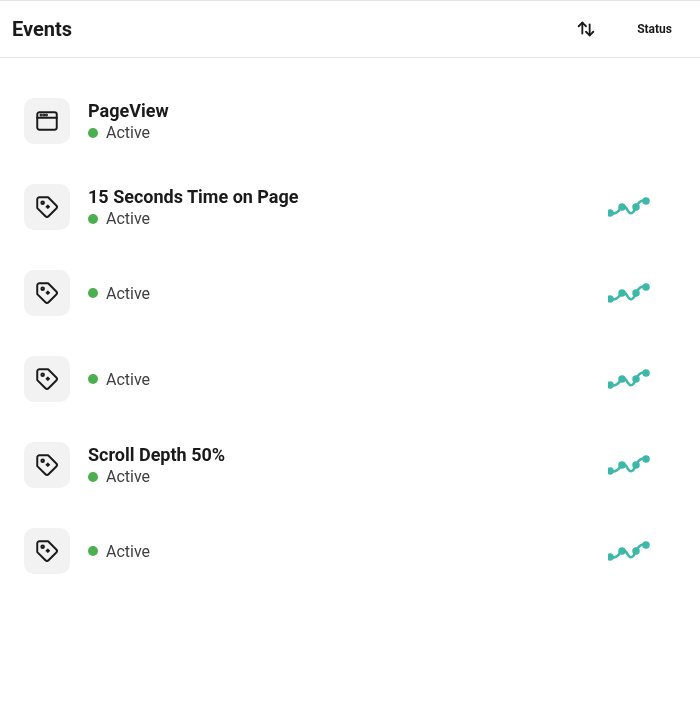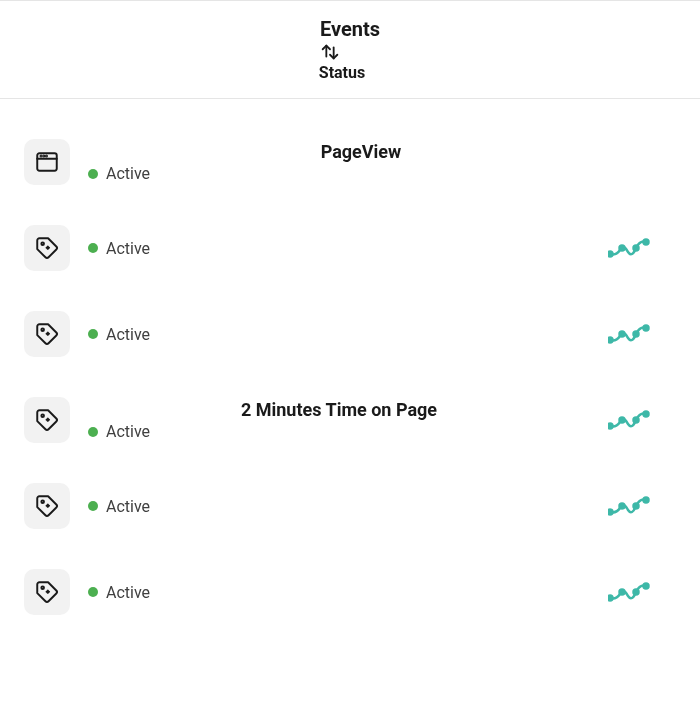--- a/index.html
+++ b/index.html
@@ -12,49 +12,47 @@
       background: #fff;
       width: 700px;
       color: #1a1a1a;
     }
     .header {
       display: flex;
       align-items: center;
       padding: 16px 12px;
       border-top: 1px solid #e5e5e5;
       border-bottom: 1px solid #e5e5e5;
-      flex-direction: column;
     }
     .header-events {
       font-size: 20px;
       font-weight: 700;
       color: #1a1a1a;
       flex: 1;
     }
     .header-sort {
       display: flex;
       align-items: center;
       margin-right: 40px;
       cursor: pointer;
     }
     .header-status {
-      font-size: 16px;
+      font-size: 12px;
       font-weight: 700;
       color: #1a1a1a;
       padding-right: 16px;
     }
     .rows {
       padding-top: 20px;
     }
     .row {
       display: flex;
       align-items: center;
       padding: 20px 24px;
       gap: 18px;
-      text-align: center;
     }
     .row-icon-box {
       width: 46px;
       height: 46px;
       background: #f2f2f2;
       border-radius: 10px;
       display: flex;
       align-items: center;
       justify-content: center;
       flex-shrink: 0;
@@ -132,96 +130,97 @@
 
   <div class="row">
     <div class="row-icon-box">
       <svg width="26" height="26" viewBox="0 0 24 24" fill="none" stroke="#1a1a1a" stroke-width="1.8" stroke-linecap="round" stroke-linejoin="round">
         <path d="M20.59 13.41 L13.41 20.59 a2 2 0 0 1-2.83 0 L3 13 V5 a2 2 0 0 1 2-2 h8 l7.59 7.59 a2 2 0 0 1 0 2.82 z"></path>
         <circle cx="8" cy="8" r="1.2"></circle>
         <path d="M12 11 L13.5 12.5 M13.5 11 L12 12.5 M12.75 10.25 L12.75 13.25 M11.25 11.75 L14.25 11.75" stroke-width="1.2"></path>
       </svg>
     </div>
     <div class="row-text">
-      <div class="row-status">
-        <span class="status-dot"></span>
-        <span class="status-text">Active</span>
-      </div>
-    </div>
-    <div class="row-chart">
-      <svg width="44" height="24" viewBox="0 0 44 24" fill="none" stroke="#3eb8a8" stroke-width="2.5" stroke-linecap="round" stroke-linejoin="round">
-        <path d="M2 18 Q8 20 12 14 Q16 8 20 16 Q24 22 28 12 Q32 4 38 6"></path>
-        <circle cx="2" cy="18" r="2.5" fill="#3eb8a8"></circle>
-        <circle cx="14" cy="12" r="2.5" fill="#3eb8a8"></circle>
-        <circle cx="28" cy="12" r="2.5" fill="#3eb8a8"></circle>
-        <circle cx="38" cy="6" r="2.5" fill="#3eb8a8"></circle>
-      </svg>
-    </div>
-  </div>
-
-  <div class="row">
-    <div class="row-icon-box">
-      <svg width="26" height="26" viewBox="0 0 24 24" fill="none" stroke="#1a1a1a" stroke-width="1.8" stroke-linecap="round" stroke-linejoin="round">
-        <path d="M20.59 13.41 L13.41 20.59 a2 2 0 0 1-2.83 0 L3 13 V5 a2 2 0 0 1 2-2 h8 l7.59 7.59 a2 2 0 0 1 0 2.82 z"></path>
-        <circle cx="8" cy="8" r="1.2"></circle>
-        <path d="M12 11 L13.5 12.5 M13.5 11 L12 12.5 M12.75 10.25 L12.75 13.25 M11.25 11.75 L14.25 11.75" stroke-width="1.2"></path>
-      </svg>
-    </div>
-    <div class="row-text">
-      <div class="row-status">
-        <span class="status-dot"></span>
-        <span class="status-text">Active</span>
-      </div>
-    </div>
-    <div class="row-chart">
-      <svg width="44" height="24" viewBox="0 0 44 24" fill="none" stroke="#3eb8a8" stroke-width="2.5" stroke-linecap="round" stroke-linejoin="round">
-        <path d="M2 18 Q8 20 12 14 Q16 8 20 16 Q24 22 28 12 Q32 4 38 6"></path>
-        <circle cx="2" cy="18" r="2.5" fill="#3eb8a8"></circle>
-        <circle cx="14" cy="12" r="2.5" fill="#3eb8a8"></circle>
-        <circle cx="28" cy="12" r="2.5" fill="#3eb8a8"></circle>
-        <circle cx="38" cy="6" r="2.5" fill="#3eb8a8"></circle>
-      </svg>
-    </div>
-  </div>
-
-  <div class="row">
-    <div class="row-icon-box">
-      <svg width="26" height="26" viewBox="0 0 24 24" fill="none" stroke="#1a1a1a" stroke-width="1.8" stroke-linecap="round" stroke-linejoin="round">
-        <path d="M20.59 13.41 L13.41 20.59 a2 2 0 0 1-2.83 0 L3 13 V5 a2 2 0 0 1 2-2 h8 l7.59 7.59 a2 2 0 0 1 0 2.82 z"></path>
-        <circle cx="8" cy="8" r="1.2"></circle>
-        <path d="M12 11 L13.5 12.5 M13.5 11 L12 12.5 M12.75 10.25 L12.75 13.25 M11.25 11.75 L14.25 11.75" stroke-width="1.2"></path>
-      </svg>
-    </div>
-    <div class="row-text">
-      <div class="row-title">2 Minutes Time on Page</div>
-      <div class="row-status">
-        <span class="status-dot"></span>
-        <span class="status-text">Active</span>
-      </div>
-    </div>
-    <div class="row-chart">
-      <svg width="44" height="24" viewBox="0 0 44 24" fill="none" stroke="#3eb8a8" stroke-width="2.5" stroke-linecap="round" stroke-linejoin="round">
-        <path d="M2 18 Q8 20 12 14 Q16 8 20 16 Q24 22 28 12 Q32 4 38 6"></path>
-        <circle cx="2" cy="18" r="2.5" fill="#3eb8a8"></circle>
-        <circle cx="14" cy="12" r="2.5" fill="#3eb8a8"></circle>
-        <circle cx="28" cy="12" r="2.5" fill="#3eb8a8"></circle>
-        <circle cx="38" cy="6" r="2.5" fill="#3eb8a8"></circle>
-      </svg>
-    </div>
-  </div>
-
-  <div class="row">
-    <div class="row-icon-box">
-      <svg width="26" height="26" viewBox="0 0 24 24" fill="none" stroke="#1a1a1a" stroke-width="1.8" stroke-linecap="round" stroke-linejoin="round">
-        <path d="M20.59 13.41 L13.41 20.59 a2 2 0 0 1-2.83 0 L3 13 V5 a2 2 0 0 1 2-2 h8 l7.59 7.59 a2 2 0 0 1 0 2.82 z"></path>
-        <circle cx="8" cy="8" r="1.2"></circle>
-        <path d="M12 11 L13.5 12.5 M13.5 11 L12 12.5 M12.75 10.25 L12.75 13.25 M11.25 11.75 L14.25 11.75" stroke-width="1.2"></path>
-      </svg>
-    </div>
-    <div class="row-text">
+      <div class="row-title">15 Seconds Time on Page</div>
+      <div class="row-status">
+        <span class="status-dot"></span>
+        <span class="status-text">Active</span>
+      </div>
+    </div>
+    <div class="row-chart">
+      <svg width="44" height="24" viewBox="0 0 44 24" fill="none" stroke="#3eb8a8" stroke-width="2.5" stroke-linecap="round" stroke-linejoin="round">
+        <path d="M2 18 Q8 20 12 14 Q16 8 20 16 Q24 22 28 12 Q32 4 38 6"></path>
+        <circle cx="2" cy="18" r="2.5" fill="#3eb8a8"></circle>
+        <circle cx="14" cy="12" r="2.5" fill="#3eb8a8"></circle>
+        <circle cx="28" cy="12" r="2.5" fill="#3eb8a8"></circle>
+        <circle cx="38" cy="6" r="2.5" fill="#3eb8a8"></circle>
+      </svg>
+    </div>
+  </div>
+
+  <div class="row">
+    <div class="row-icon-box">
+      <svg width="26" height="26" viewBox="0 0 24 24" fill="none" stroke="#1a1a1a" stroke-width="1.8" stroke-linecap="round" stroke-linejoin="round">
+        <path d="M20.59 13.41 L13.41 20.59 a2 2 0 0 1-2.83 0 L3 13 V5 a2 2 0 0 1 2-2 h8 l7.59 7.59 a2 2 0 0 1 0 2.82 z"></path>
+        <circle cx="8" cy="8" r="1.2"></circle>
+        <path d="M12 11 L13.5 12.5 M13.5 11 L12 12.5 M12.75 10.25 L12.75 13.25 M11.25 11.75 L14.25 11.75" stroke-width="1.2"></path>
+      </svg>
+    </div>
+    <div class="row-text">
+      <div class="row-status">
+        <span class="status-dot"></span>
+        <span class="status-text">Active</span>
+      </div>
+    </div>
+    <div class="row-chart">
+      <svg width="44" height="24" viewBox="0 0 44 24" fill="none" stroke="#3eb8a8" stroke-width="2.5" stroke-linecap="round" stroke-linejoin="round">
+        <path d="M2 18 Q8 20 12 14 Q16 8 20 16 Q24 22 28 12 Q32 4 38 6"></path>
+        <circle cx="2" cy="18" r="2.5" fill="#3eb8a8"></circle>
+        <circle cx="14" cy="12" r="2.5" fill="#3eb8a8"></circle>
+        <circle cx="28" cy="12" r="2.5" fill="#3eb8a8"></circle>
+        <circle cx="38" cy="6" r="2.5" fill="#3eb8a8"></circle>
+      </svg>
+    </div>
+  </div>
+
+  <div class="row">
+    <div class="row-icon-box">
+      <svg width="26" height="26" viewBox="0 0 24 24" fill="none" stroke="#1a1a1a" stroke-width="1.8" stroke-linecap="round" stroke-linejoin="round">
+        <path d="M20.59 13.41 L13.41 20.59 a2 2 0 0 1-2.83 0 L3 13 V5 a2 2 0 0 1 2-2 h8 l7.59 7.59 a2 2 0 0 1 0 2.82 z"></path>
+        <circle cx="8" cy="8" r="1.2"></circle>
+        <path d="M12 11 L13.5 12.5 M13.5 11 L12 12.5 M12.75 10.25 L12.75 13.25 M11.25 11.75 L14.25 11.75" stroke-width="1.2"></path>
+      </svg>
+    </div>
+    <div class="row-text">
+      <div class="row-status">
+        <span class="status-dot"></span>
+        <span class="status-text">Active</span>
+      </div>
+    </div>
+    <div class="row-chart">
+      <svg width="44" height="24" viewBox="0 0 44 24" fill="none" stroke="#3eb8a8" stroke-width="2.5" stroke-linecap="round" stroke-linejoin="round">
+        <path d="M2 18 Q8 20 12 14 Q16 8 20 16 Q24 22 28 12 Q32 4 38 6"></path>
+        <circle cx="2" cy="18" r="2.5" fill="#3eb8a8"></circle>
+        <circle cx="14" cy="12" r="2.5" fill="#3eb8a8"></circle>
+        <circle cx="28" cy="12" r="2.5" fill="#3eb8a8"></circle>
+        <circle cx="38" cy="6" r="2.5" fill="#3eb8a8"></circle>
+      </svg>
+    </div>
+  </div>
+
+  <div class="row">
+    <div class="row-icon-box">
+      <svg width="26" height="26" viewBox="0 0 24 24" fill="none" stroke="#1a1a1a" stroke-width="1.8" stroke-linecap="round" stroke-linejoin="round">
+        <path d="M20.59 13.41 L13.41 20.59 a2 2 0 0 1-2.83 0 L3 13 V5 a2 2 0 0 1 2-2 h8 l7.59 7.59 a2 2 0 0 1 0 2.82 z"></path>
+        <circle cx="8" cy="8" r="1.2"></circle>
+        <path d="M12 11 L13.5 12.5 M13.5 11 L12 12.5 M12.75 10.25 L12.75 13.25 M11.25 11.75 L14.25 11.75" stroke-width="1.2"></path>
+      </svg>
+    </div>
+    <div class="row-text">
+      <div class="row-title">Scroll Depth 50%</div>
       <div class="row-status">
         <span class="status-dot"></span>
         <span class="status-text">Active</span>
       </div>
     </div>
     <div class="row-chart">
       <svg width="44" height="24" viewBox="0 0 44 24" fill="none" stroke="#3eb8a8" stroke-width="2.5" stroke-linecap="round" stroke-linejoin="round">
         <path d="M2 18 Q8 20 12 14 Q16 8 20 16 Q24 22 28 12 Q32 4 38 6"></path>
         <circle cx="2" cy="18" r="2.5" fill="#3eb8a8"></circle>
         <circle cx="14" cy="12" r="2.5" fill="#3eb8a8"></circle>

